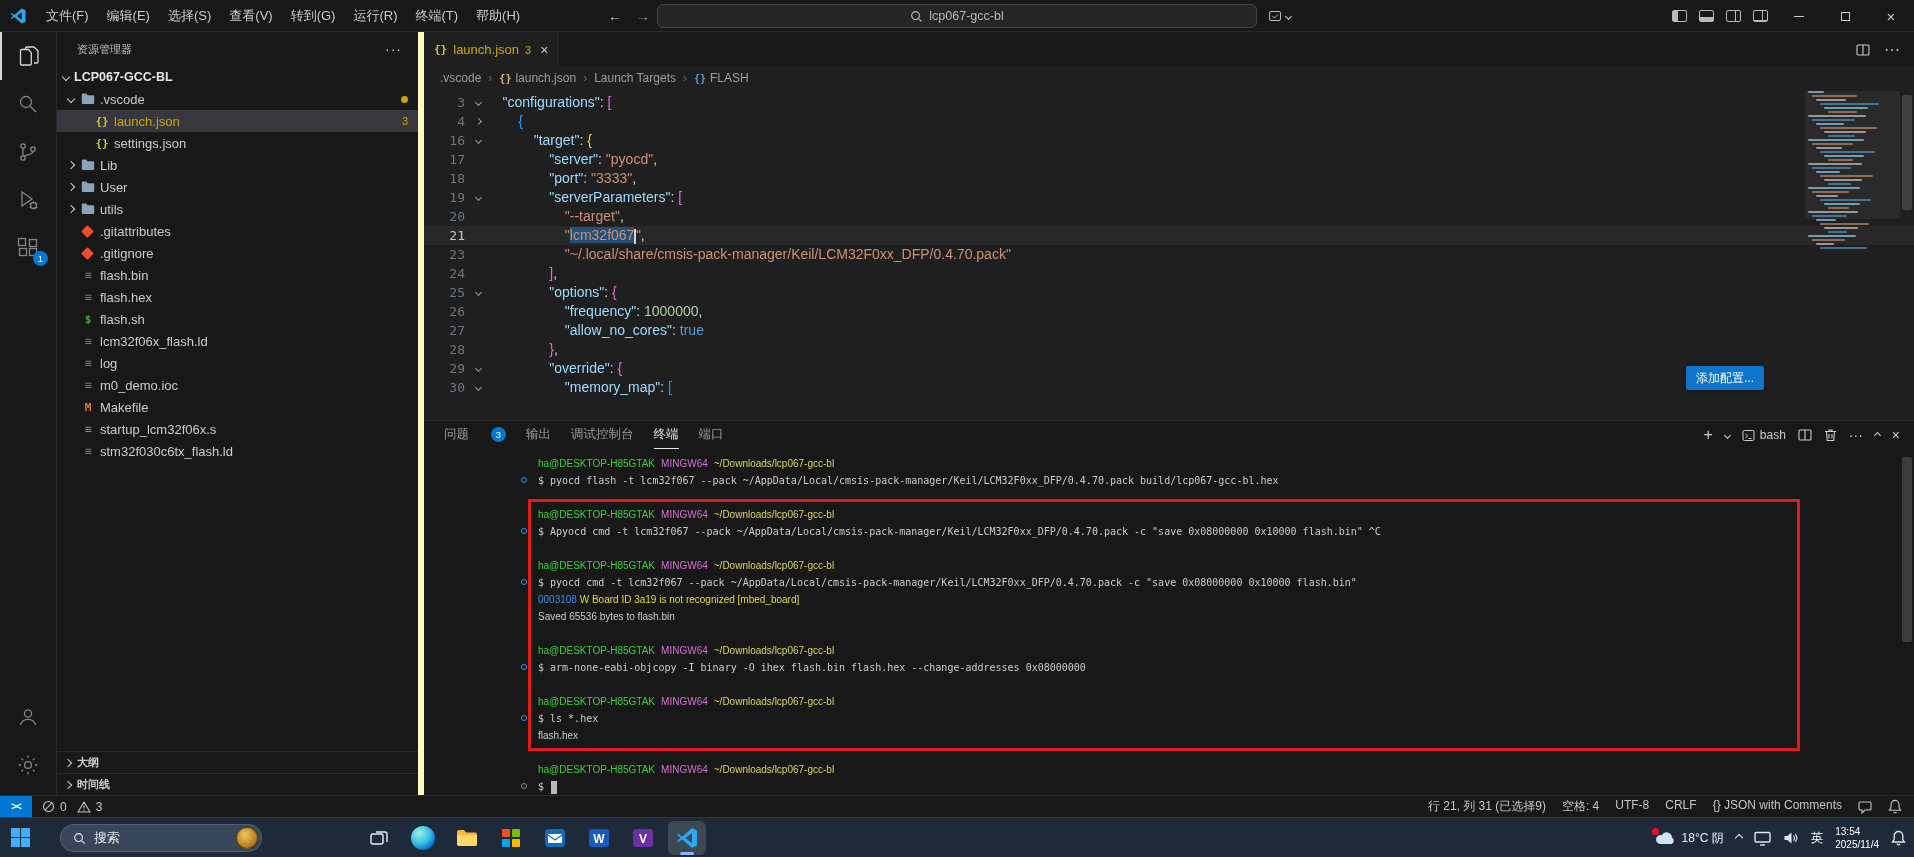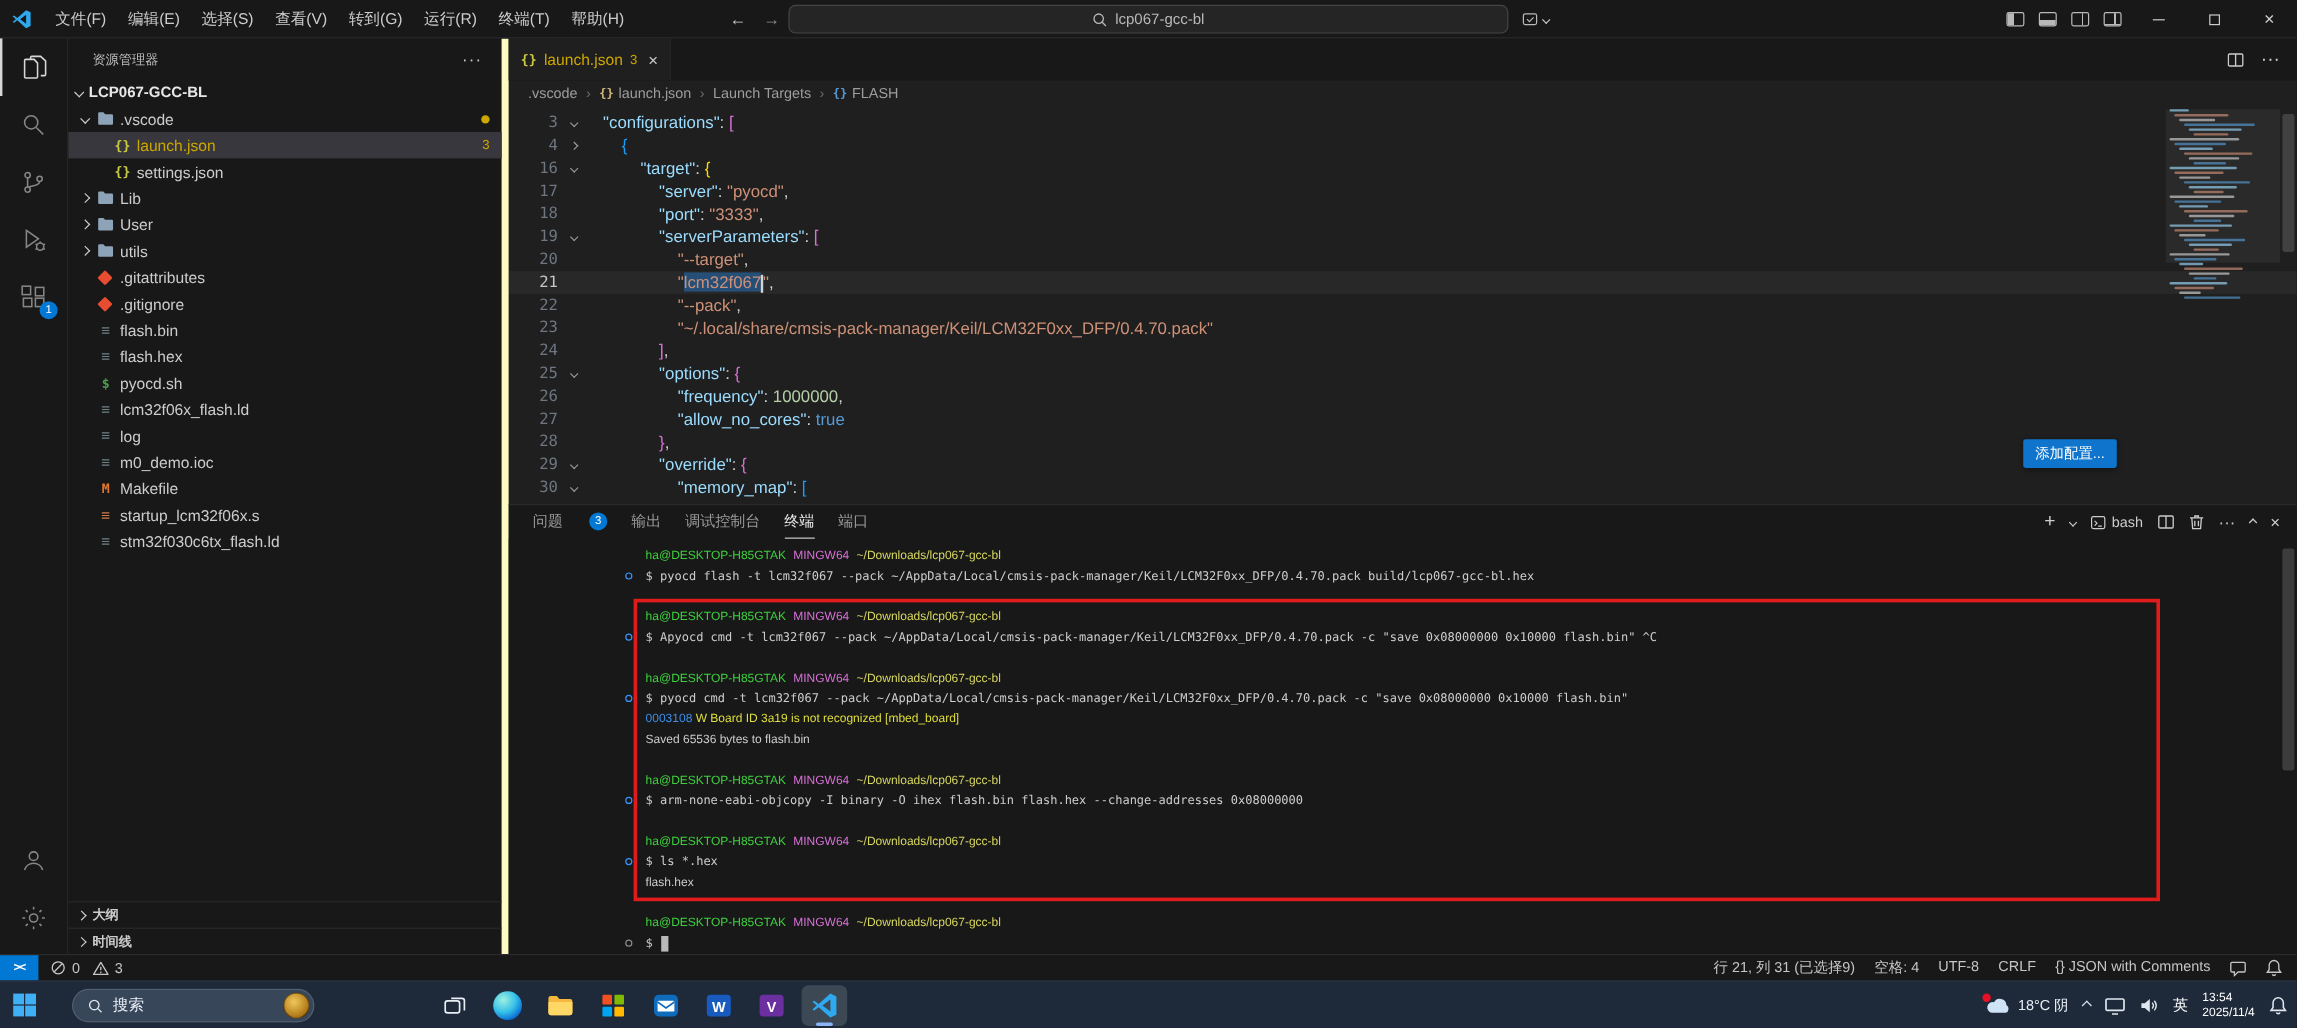--- a/index.html
+++ b/index.html
@@ -341,21 +341,21 @@
             <span class="tlabel">flash.bin</span>
           </div>
           <div class="tree-item" style="padding-left: 6px;">
             <span class="chev-box"></span>
             <span class="fic fi-file">≡</span>
             <span class="tlabel">flash.hex</span>
           </div>
           <div class="tree-item" style="padding-left: 6px;">
             <span class="chev-box"></span>
             <span class="fic fi-sh">$</span>
-            <span class="tlabel">pyocd.sh</span>
+            <span class="tlabel">flash.sh</span>
           </div>
           <div class="tree-item" style="padding-left: 6px;">
             <span class="chev-box"></span>
             <span class="fic fi-file">≡</span>
             <span class="tlabel">lcm32f06x_flash.ld</span>
           </div>
           <div class="tree-item" style="padding-left: 6px;">
             <span class="chev-box"></span>
             <span class="fic fi-file">≡</span>
             <span class="tlabel">log</span>
@@ -471,25 +471,20 @@
             </div>
             <div class="code-line">
               <span class="ln mono">20</span>
               <span class="fold"></span>
               <span class="lc">                    <span class="c-str">"--target"</span><span class="c-p">,</span></span>
             </div>
             <div class="code-line cur">
               <span class="ln mono">21</span>
               <span class="fold"></span>
               <span class="lc">                    <span class="c-str">"</span><span class="c-str c-sel">lcm32f067</span><span class="caret"></span><span class="c-str">"</span><span class="c-p">,</span></span>
-            </div>
-            <div class="code-line">
-              <span class="ln mono">22</span>
-              <span class="fold"></span>
-              <span class="lc">                    <span class="c-str">"--pack"</span><span class="c-p">,</span></span>
             </div>
             <div class="code-line">
               <span class="ln mono">23</span>
               <span class="fold"></span>
               <span class="lc">                    <span class="c-str">"~/.local/share/cmsis-pack-manager/Keil/LCM32F0xx_DFP/0.4.70.pack"</span></span>
             </div>
             <div class="code-line">
               <span class="ln mono">24</span>
               <span class="fold"></span>
               <span class="lc">                <span class="c-bpink">]</span><span class="c-p">,</span></span>

